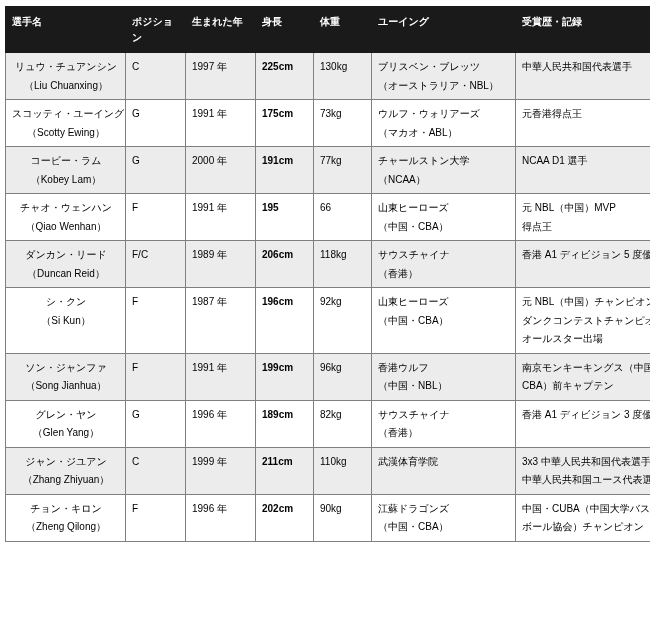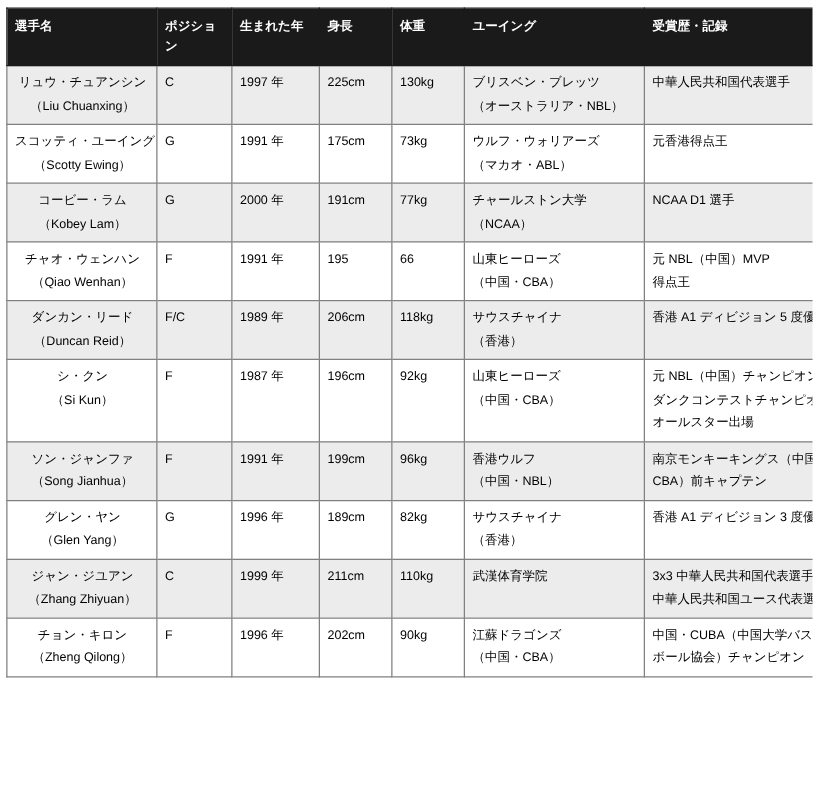--- a/index.html
+++ b/index.html
@@ -54,21 +54,21 @@
   .line {
     display: block;
     white-space: nowrap;
   }
   .line + .line {
     margin-top: 3px;
   }
   .c-name  { width: 108px; text-align: center; }
   .c-pos   { width: 48px; }
   .c-year  { width: 58px; }
-  .c-hgt   { width: 46px; }
+  .c-hgt   { width: 46px; font-weight: bold; }
   .c-wgt   { width: 46px; }
   .c-team  { width: 132px; }
   .c-note  { width: 170px; }
 </style>
 </head>
 <body>
 
 <div class="sheet">
   <table class="roster">
     <thead>

